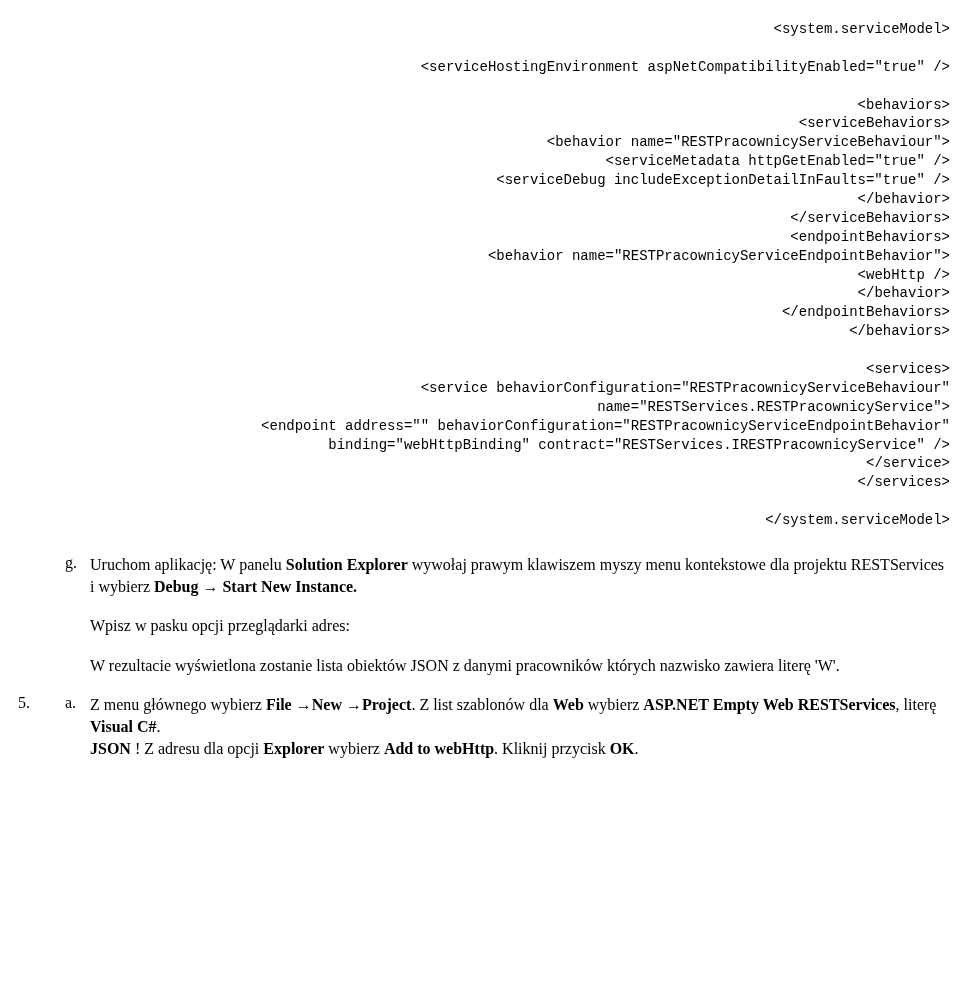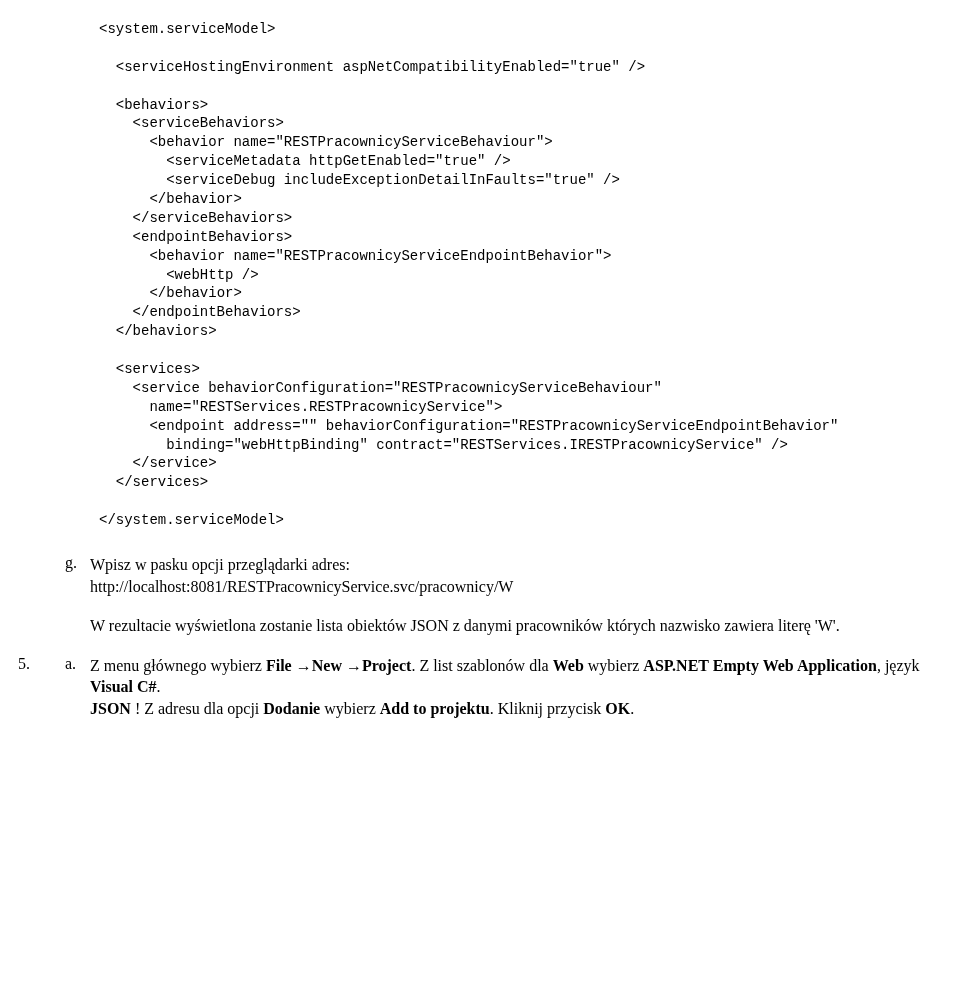--- a/index.html
+++ b/index.html
@@ -12,20 +12,21 @@
     width: 960px;
     box-sizing: border-box;
   }
   .code-block {
     font-family: Consolas, "Courier New", monospace;
     font-size: 14px;
     white-space: pre;
     margin-left: 89px;
     margin-bottom: 24px;
     line-height: 1.35;
+    text-align: right;
   }
   ol.outer {
     list-style: none;
     padding-left: 0;
     margin: 0;
   }
   ol.outer > li {
     margin-bottom: 20px;
     padding-left: 40px;
     position: relative;
@@ -82,37 +83,39 @@
         <span>binding="webHttpBinding" contract="RESTServices.IRESTPracownicyService" /&gt;</span>
     <span>&lt;/service&gt;</span>
   <span>&lt;/services&gt;</span>
 
 <span>&lt;/system.serviceModel&gt;</span></div>
 
 <ol class="inner" style="margin-left:40px;">
   <li style="--marker:'g.'">
     <span style="position:absolute;left:15px;">g.</span>
     <div class="para">
+      <span>Uruchom aplikację: W panelu </span><span class="bold">Solution Explorer</span><span> wywołaj prawym klawiszem myszy menu kontekstowe dla projektu RESTServices i wybierz </span><span class="bold">Debug → Start New Instance.</span>
+    </div>
+    <div class="para">
       <span>Wpisz w pasku opcji przeglądarki adres:</span><br>
-      <span>http://localhost:8081/RESTPracownicyService.svc/pracownicy/W</span>
     </div>
     <div class="para">
       <span>W rezultacie wyświetlona zostanie lista obiektów JSON z danymi pracowników których nazwisko zawiera literę 'W'.</span>
     </div>
   </li>
 </ol>
 
 <ol class="outer">
   <li>
     <span style="position:absolute;left:8px;">5.</span>
     <ol class="inner">
       <li>
         <span style="position:absolute;left:15px;">a.</span>
         <div style="line-height:1.35;">
-          <span>Z menu głównego wybierz </span><span class="bold">File →New →Project</span><span>. Z list szablonów dla </span><span class="bold">Web</span><span> wybierz </span><span class="bold">ASP.NET Empty Web Application</span><span>, język </span><span class="bold">Visual C#</span><span>.</span>
+          <span>Z menu głównego wybierz </span><span class="bold">File →New →Project</span><span>. Z list szablonów dla </span><span class="bold">Web</span><span> wybierz </span><span class="bold">ASP.NET Empty Web RESTServices</span><span>, literę </span><span class="bold">Visual C#</span><span>.</span>
         </div>
         <div style="line-height:1.35;">
-          <span class="bold">JSON </span><span>! Z adresu dla opcji </span><span class="bold">Dodanie</span><span> wybierz </span><span class="bold">Add to projektu</span><span>. Kliknij przycisk </span><span class="bold">OK</span><span>.</span>
+          <span class="bold">JSON </span><span>! Z adresu dla opcji </span><span class="bold">Explorer</span><span> wybierz </span><span class="bold">Add to webHttp</span><span>. Kliknij przycisk </span><span class="bold">OK</span><span>.</span>
         </div>
       </li>
     </ol>
   </li>
 </ol>
 
 </body></html>

